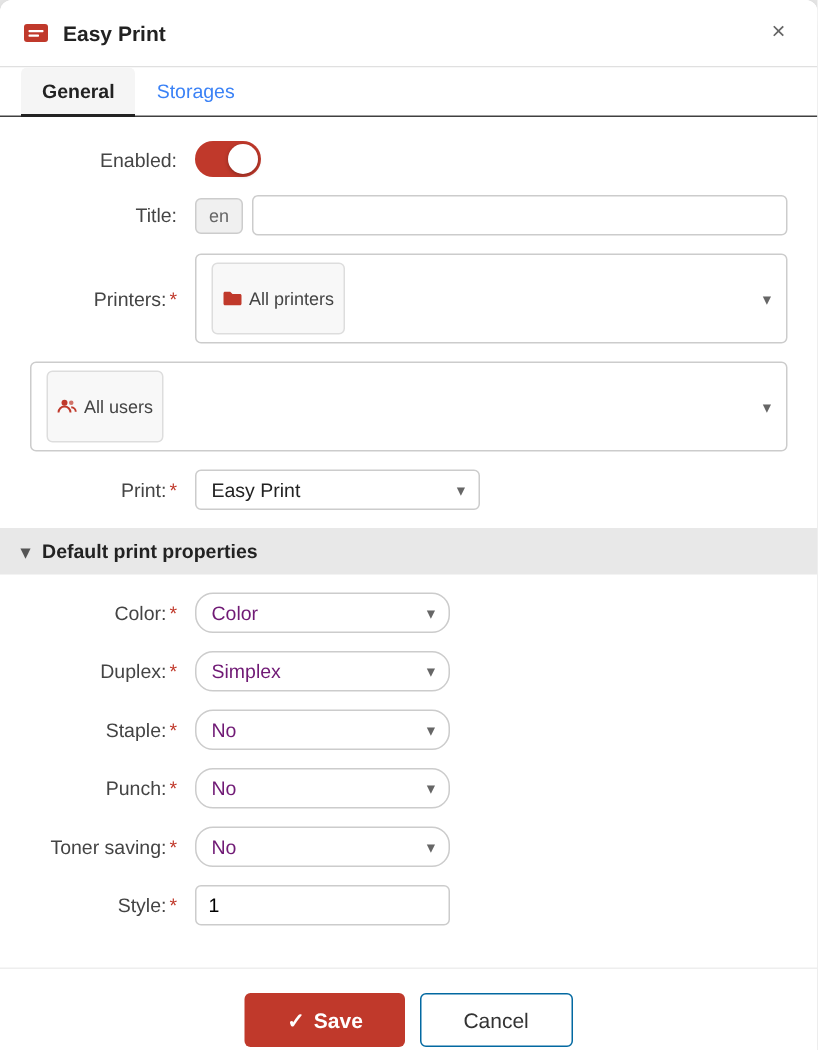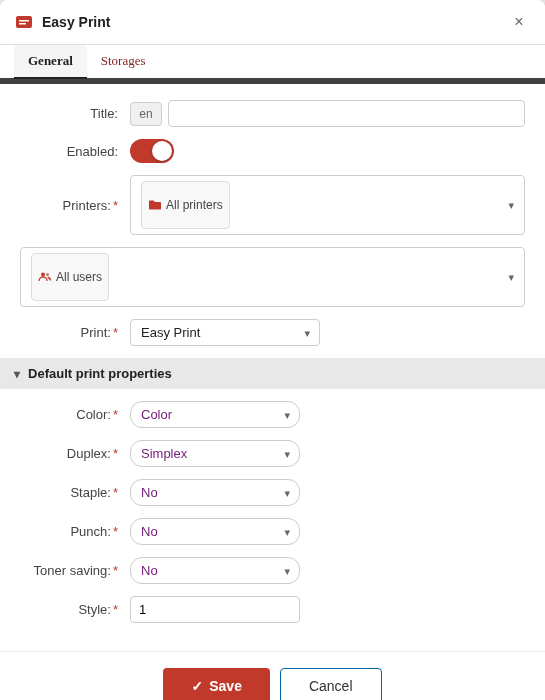--- a/index.html
+++ b/index.html
@@ -50,30 +50,29 @@
       width: 24px;
       height: 24px;
       display: flex;
       align-items: center;
       justify-content: center;
       border-radius: 4px;
     }
     .tabs {
       display: flex;
       padding: 0 14px;
-      border-bottom: 6px solid #404040;
-      background: #fff;
-      font-family: Liberation Serif, serif;
+      border-bottom: 1px solid #404040;
+      background: #fff;
     }
     .tab {
       padding: 8px 14px;
       cursor: pointer;
       font-size: 13px;
       font-weight: 500;
-      color: #7f1d1d;
+      color: #3b82f6;
       border-bottom: 2px solid transparent;
       margin-bottom: -1px;
     }
     .tab.active {
       color: #222;
       font-weight: 700;
       border-bottom: 2px solid #222;
       background: #f5f5f5;
       border-radius: 4px 4px 0 0;
     }
@@ -306,33 +305,33 @@
   </div>
 
   <div class="tabs">
     <div class="tab active">General</div>
     <div class="tab">Storages</div>
   </div>
 
   <div class="content">
 
     <div class="form-row">
-      <div class="form-label">Title:</div>
-      <div class="title-row">
-        <div class="lang-tag">en</div>
-        <input type="text" class="text-input" placeholder="" style="">
-      </div>
-    </div>
-
-    <div class="form-row">
       <div class="form-label">Enabled:</div>
       <div class="toggle-switch">
         <div class="toggle-track">
           <div class="toggle-thumb"></div>
         </div>
+      </div>
+    </div>
+
+    <div class="form-row">
+      <div class="form-label">Title:</div>
+      <div class="title-row">
+        <div class="lang-tag">en</div>
+        <input type="text" class="text-input" placeholder="" style="">
       </div>
     </div>
 
     <div class="form-row">
       <div class="form-label">
         <span>Printers:</span><span class="required-star">*</span>
       </div>
       <div class="select-with-icon">
         <span class="icon-badge">
           <svg viewBox="0 0 14 14" fill="none">

